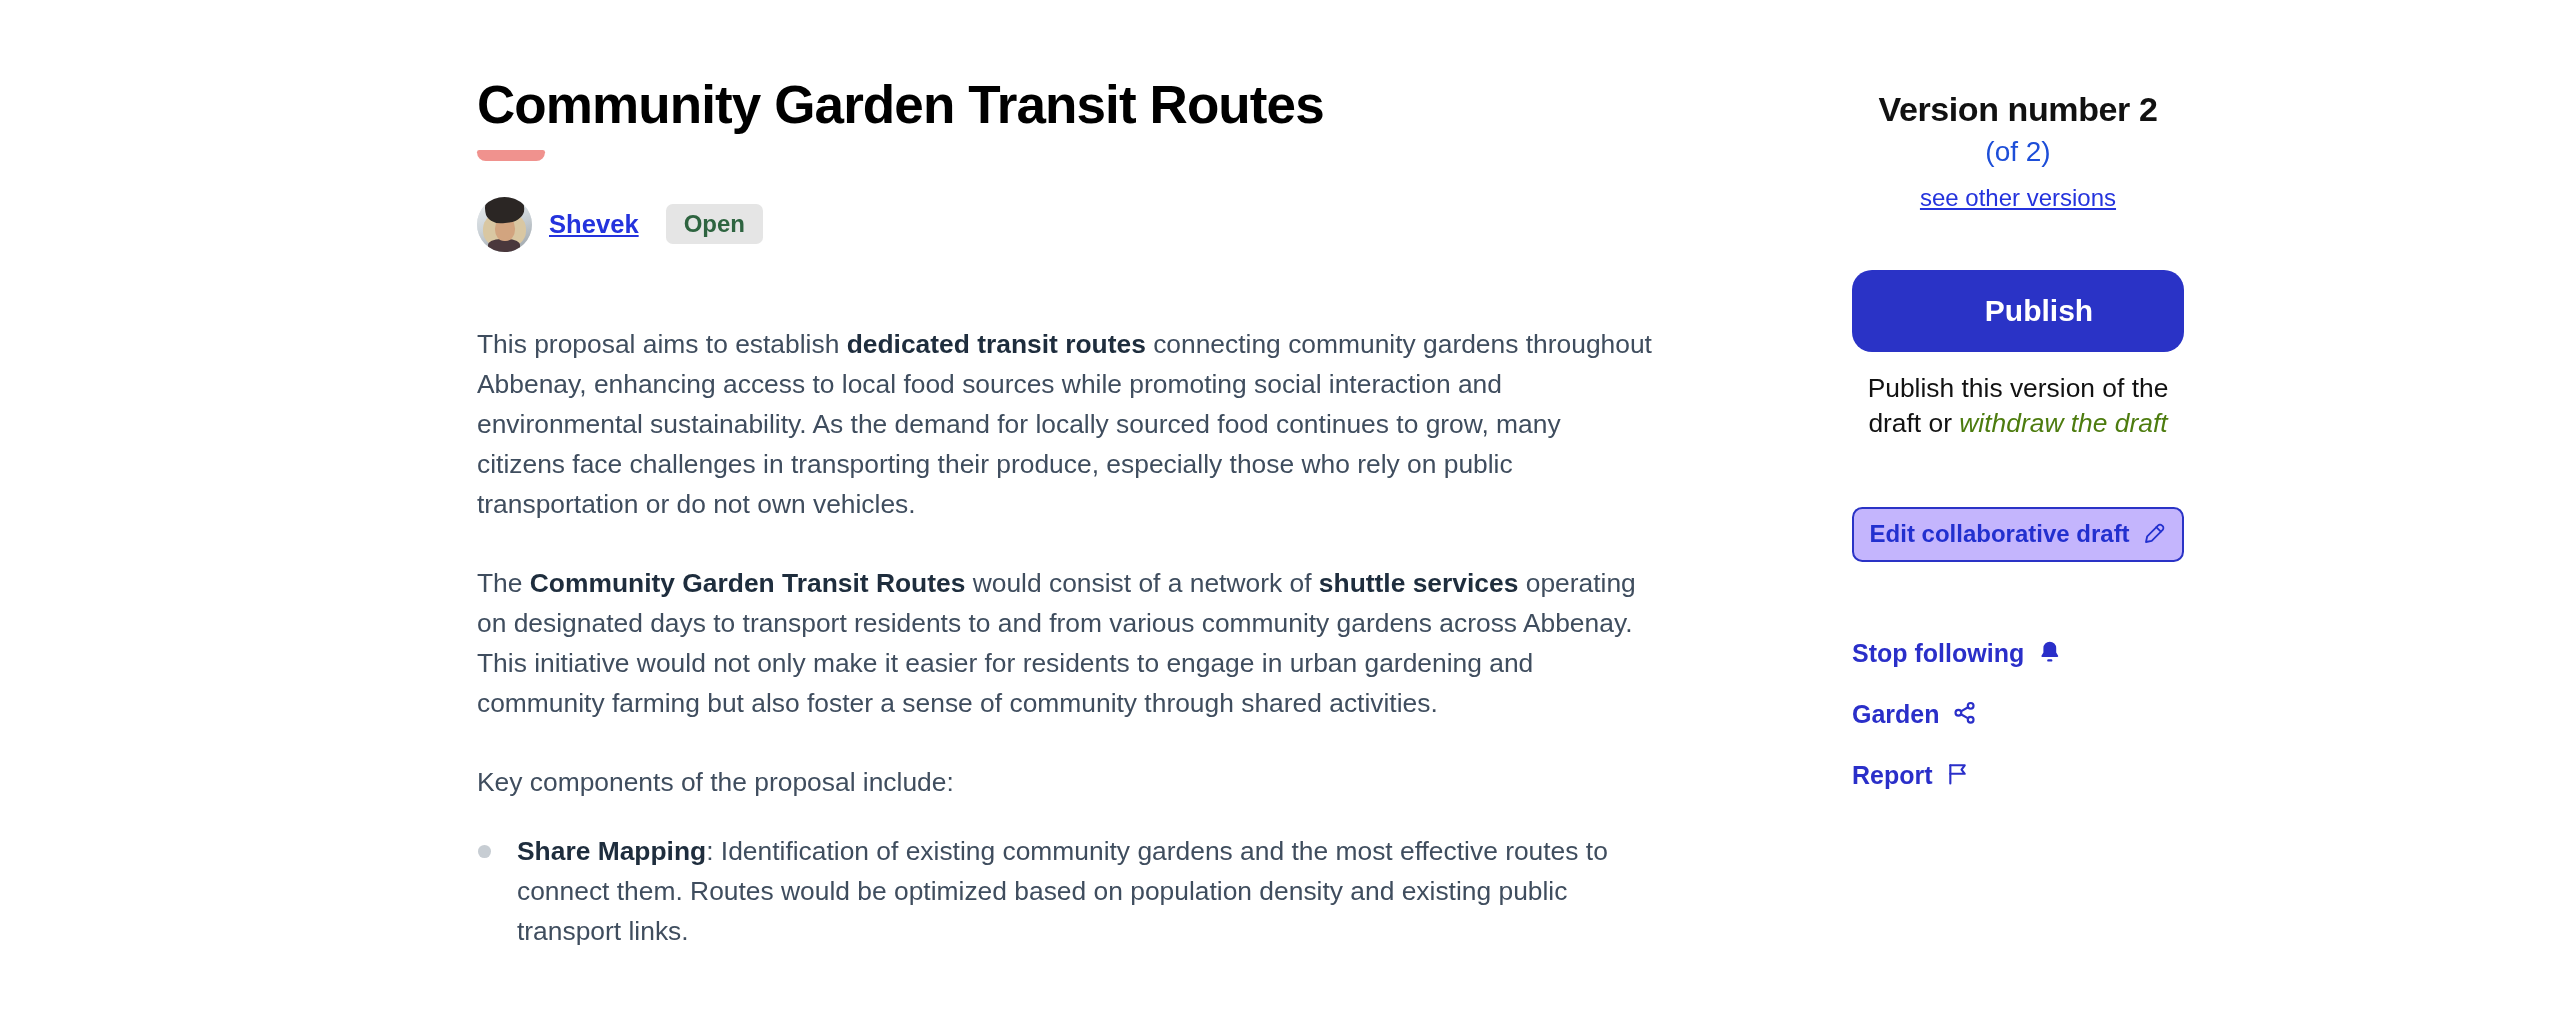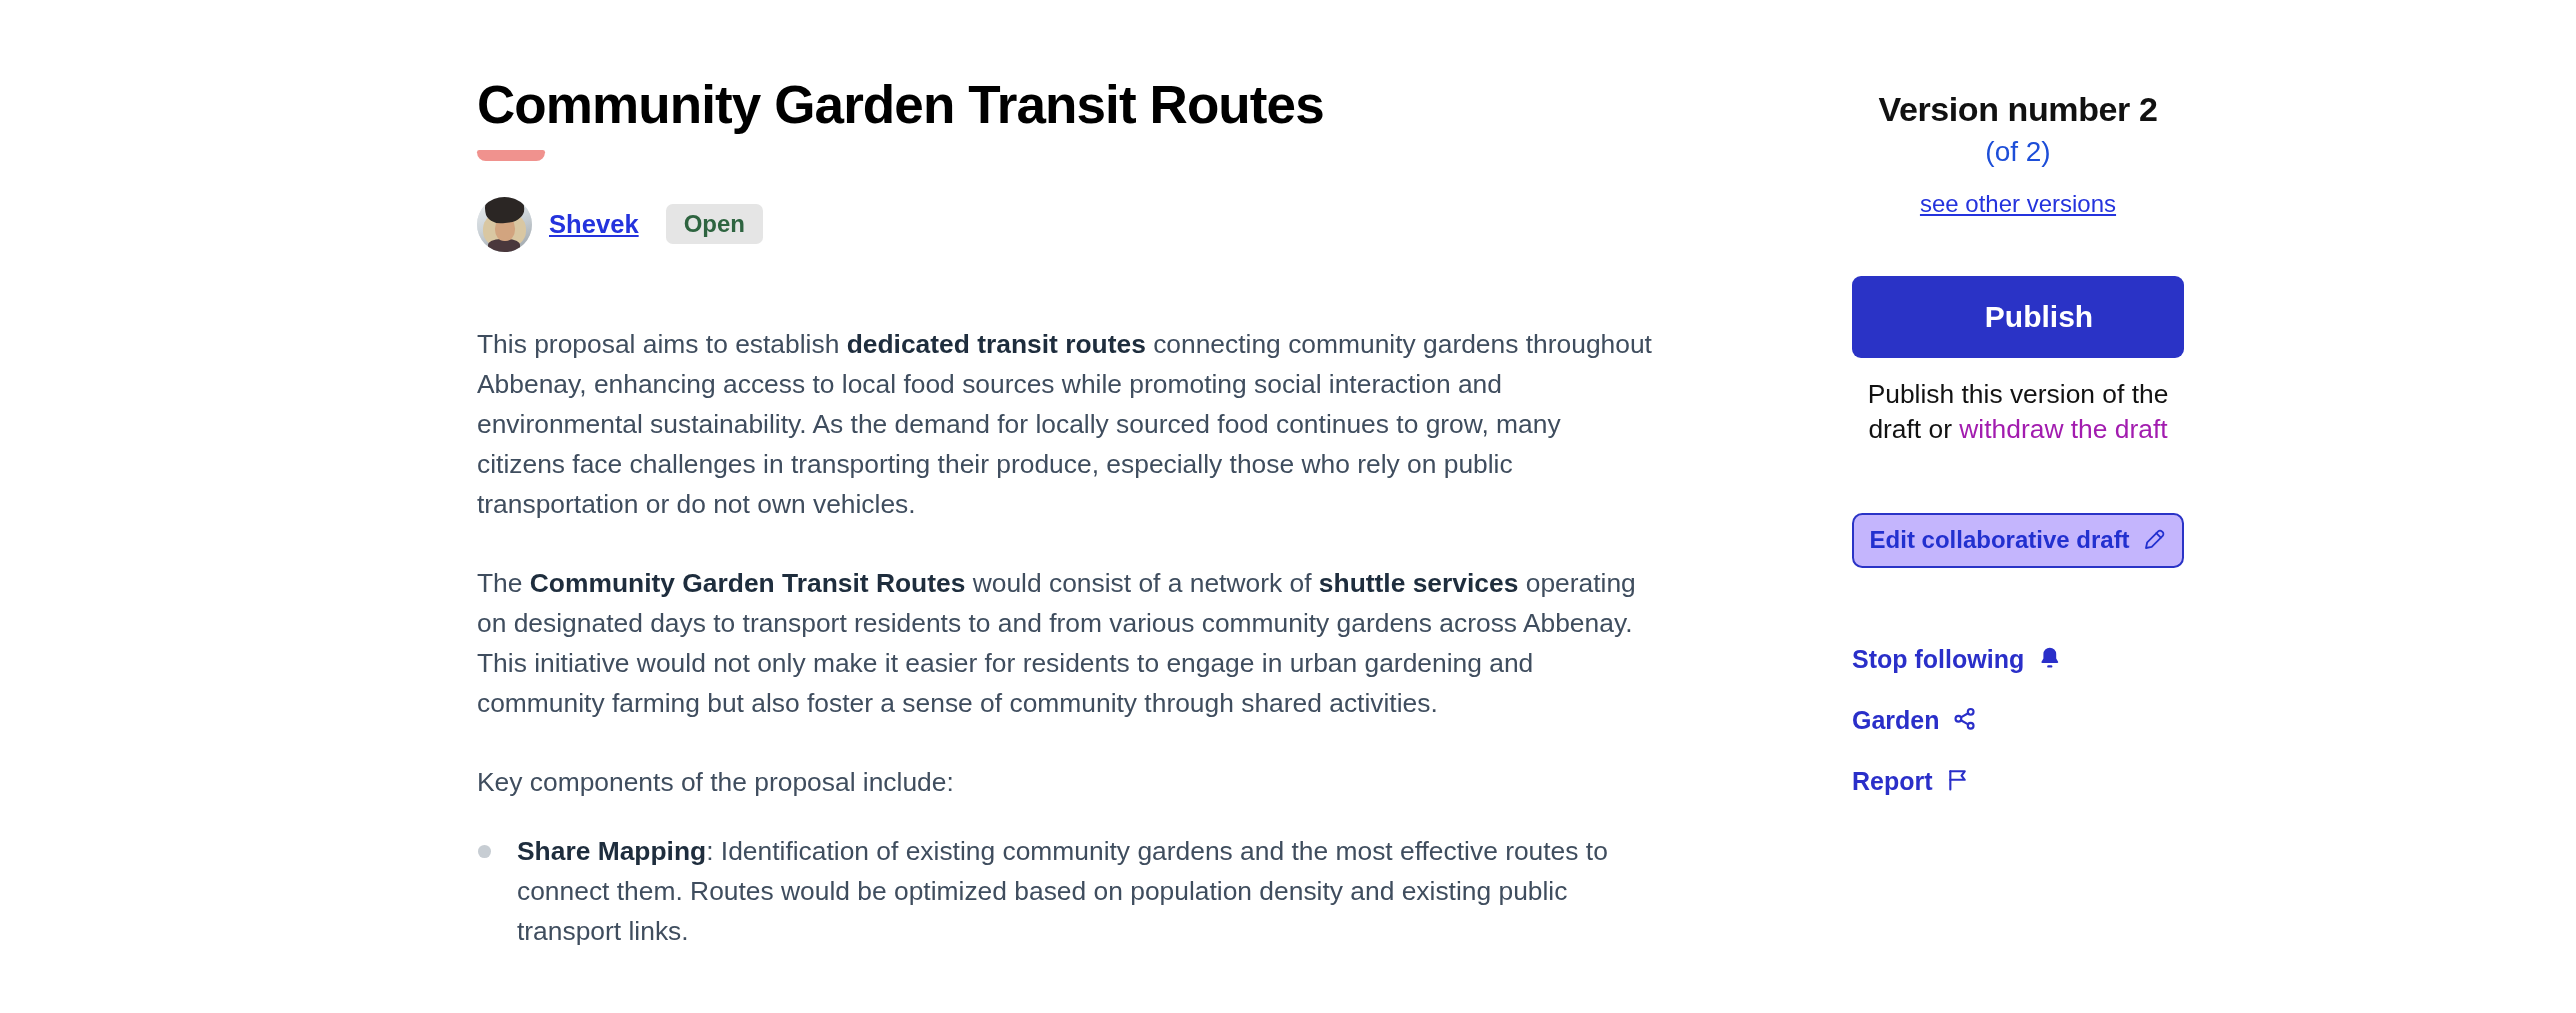--- a/index.html
+++ b/index.html
@@ -45,28 +45,28 @@
   .body-li { position: relative; padding-left: 40px; font-size: 26.4px; line-height: 40px; color: #3f4d5e; }
   .body-li::before {
     content: ""; position: absolute; left: 0.9px; top: 14.5px;
     width: 12.8px; height: 12.8px; border-radius: 50%; background: #c7cdd3;
   }
 
   
   .sidebar { position: absolute; left: 1852px; top: 90px; width: 332px; text-align: center; }
   .version-title { margin: 0; font-size: 34px; font-weight: 700; color: #111111; letter-spacing: -0.4px; }
   .version-sub { margin-top: 6.8px; font-size: 28px; color: #1d4ed8; }
-  .see-versions { display: inline-block; margin-top: 22px; font-size: 24px; color: #2433dd; text-decoration: underline; cursor: pointer; }
+  .see-versions { display: inline-block; margin-top: 16px; font-size: 24px; color: #2433dd; text-decoration: underline; cursor: pointer; }
   .publish-btn {
     display: block; width: 100%; height: 82px; margin-top: 58px;
     background: #2a33c6; color: #ffffff; font-size: 30px; font-weight: 700;
-    border: none; border-radius: 9px; font-family: inherit; cursor: pointer; padding-left: 48px;
+    border: none; border-radius: 20px; font-family: inherit; cursor: pointer; padding-left: 48px;
   }
   .publish-caption { margin: 19px auto 0; font-size: 26.4px; line-height: 35px; color: #121212; }
-  .withdraw-link { color: #a21caf; text-decoration: none; cursor: pointer; }
+  .withdraw-link { color: #4d7c0f; text-decoration: none; cursor: pointer; font-style: italic; }
   .edit-btn {
     display: flex; align-items: center; justify-content: center; gap: 12.8px;
     width: 100%; height: 55px; margin-top: 66px;
     background: #c4b5fd; border: 2.6px solid #2a33c6; border-radius: 10.2px;
     color: #2230cf; font-size: 24px; font-weight: 700; font-family: inherit; cursor: pointer;
   }
   .actions { margin-top: 77px; text-align: left; }
   .action-link {
     display: flex; align-items: flex-start; gap: 12.8px;
     font-size: 25px; font-weight: 700; color: #2a2fc9;

